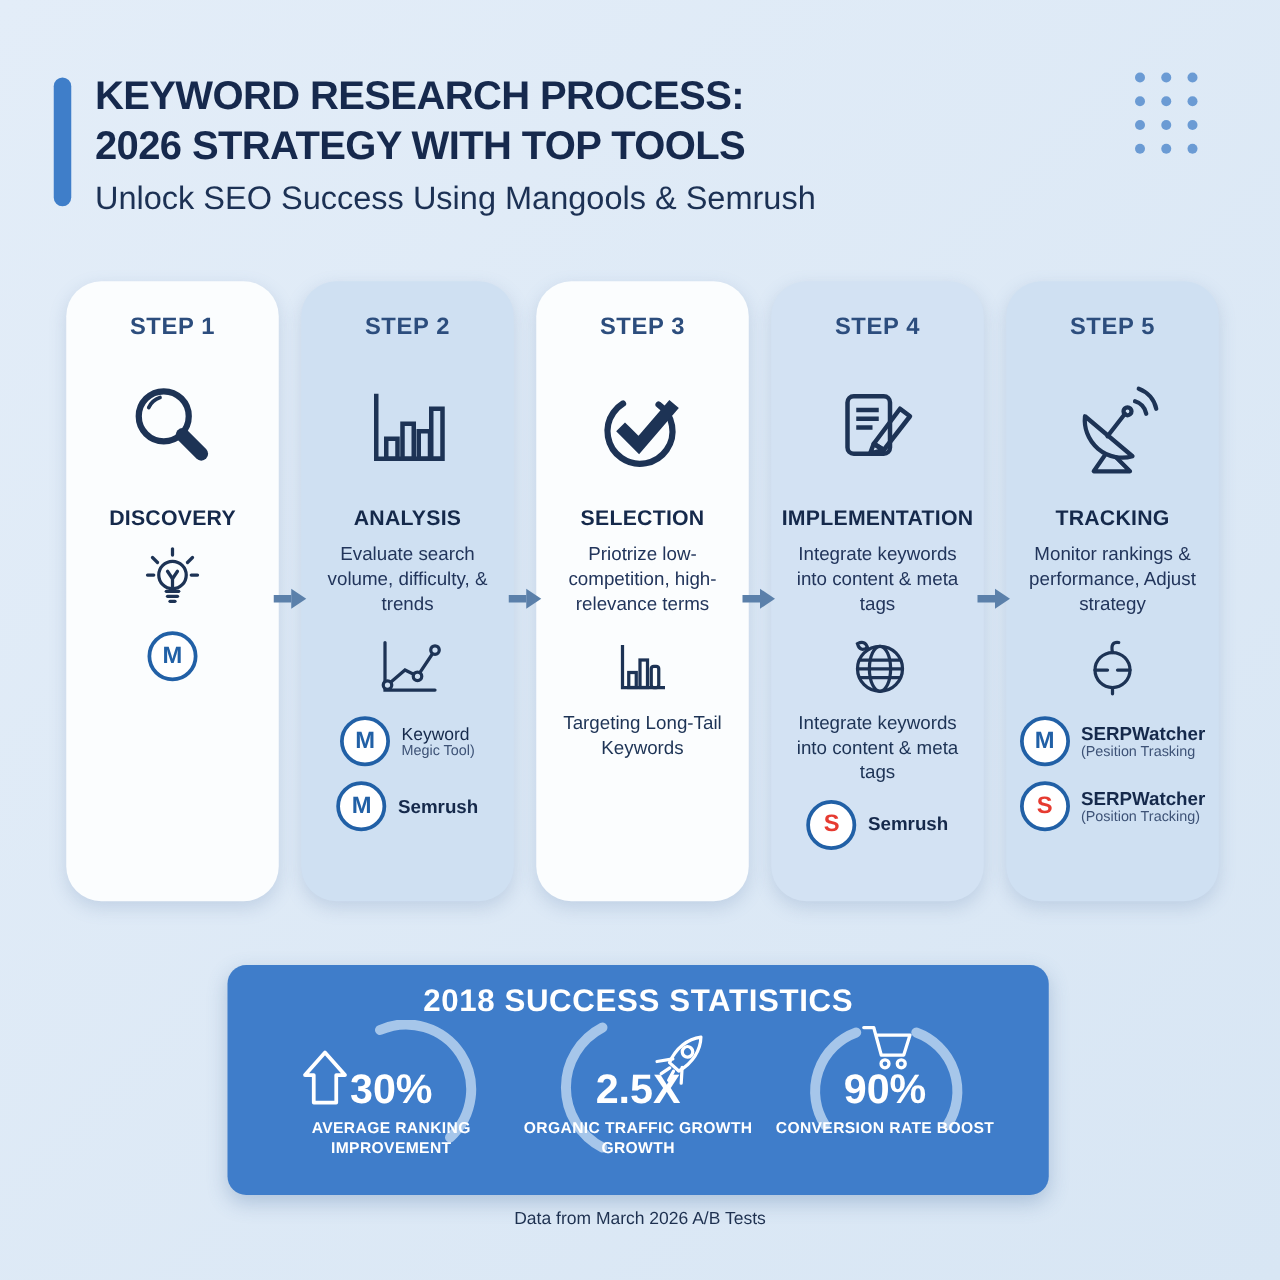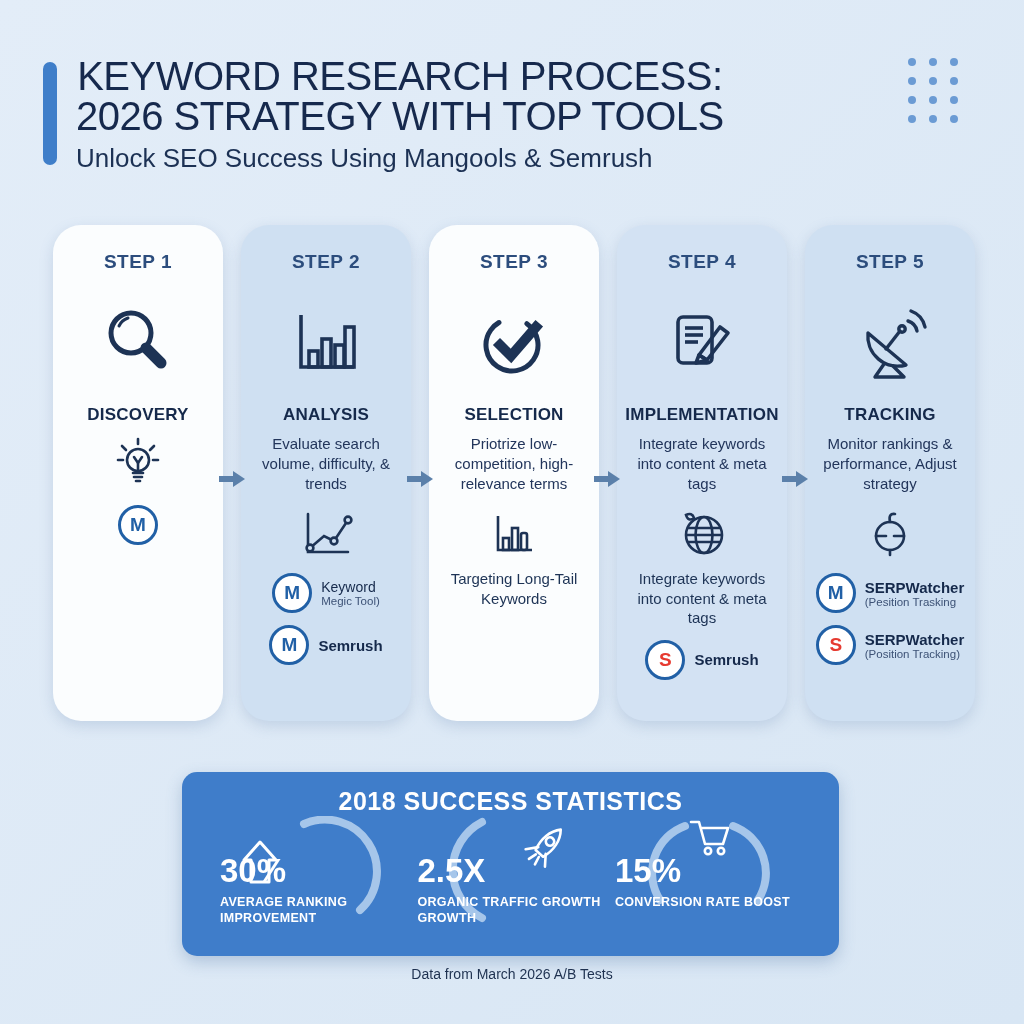--- a/index.html
+++ b/index.html
@@ -9,21 +9,21 @@
     background:#dde9f5;
     position:relative;
     overflow:hidden;
     color:#1d3355;
   }
   .page { position:absolute; inset:0; background:linear-gradient(135deg,#e3edf8 0%,#d8e6f4 100%); }
 
   
   .accent-bar { position:absolute; left:43px; top:62px; width:14px; height:103px; border-radius:8px; background:#3f7ec9; }
   .header-text { position:absolute; left:76px; top:56px; }
-  .title { font-size:40px; font-weight:normal; color:#16294d; letter-spacing:-0.5px; line-height:40px;text-align:center; }
+  .title { font-size:32px; font-weight:bold; color:#16294d; letter-spacing:-0.5px; line-height:40px; }
   .subtitle { margin-top:7px; font-size:26px; color:#1c3154; }
 
   .dots-grid { position:absolute; left:908px; top:58px; display:grid; grid-template-columns:repeat(3,8px); gap:11px 13px; }
   .dots-grid i { width:8px; height:8px; border-radius:50%; background:#6b9bd4; display:block; }
 
   
   .steps-row { position:absolute; left:53px; top:225px; display:flex; gap:18px; }
   .card {
     width:170px; height:496px; border-radius:28px;
     box-shadow:0 5px 14px rgba(90,125,170,.22);
@@ -56,21 +56,21 @@
   .a1{left:218px;} .a2{left:406px;} .a3{left:593px;} .a4{left:781px;}
 
   
   .stats-box {
     position:absolute; left:182px; top:772px; width:657px; height:184px;
     background:#3f7dca; border-radius:15px; color:#fff;
     box-shadow:0 6px 16px rgba(70,110,160,.3);
   }
   .stats-title { text-align:center; padding-top:15px; font-size:25px; font-weight:bold; letter-spacing:.5px; }
   .stats-row { display:flex; justify-content:space-between; padding:0 38px; margin-top:0px; }
-  .stat { position:relative; width:186px; height:128px; }
+  .stat { position:relative; width:186px; height:128px; text-align:center; }
   .stat svg.deco { position:absolute; left:0; top:0; }
   .stat-value { position:relative; margin-top:36px; font-size:33px; font-weight:bold; }
   .stat-label { position:relative; margin-top:4px; font-size:12.5px; font-weight:bold; line-height:1.3; letter-spacing:.3px; }
 
   .footer-note { position:absolute; left:0; top:966px; width:100%; text-align:center; font-size:14px; color:#1e3150; }
 </style>
 </head>
 <body>
 
 <div class="page">
@@ -312,21 +312,21 @@
       <div class="stat">
         <svg class="deco" width="186" height="112" viewBox="0 0 186 112" fill="none">
           <path d="M70 10 A50 50 0 0 0 45 84" stroke="#a6c6ea" stroke-width="8" stroke-linecap="round"></path>
           <path d="M118 10 A50 50 0 0 1 143 84" stroke="#a6c6ea" stroke-width="8" stroke-linecap="round"></path>
           <g transform="translate(72,2)" stroke="#ffffff" stroke-width="2.6" stroke-linecap="round" stroke-linejoin="round">
             <path d="M4 4 H12 L18 26 H36 L41 10 H14" fill="none"></path>
             <circle cx="21" cy="33" r="3.2"></circle>
               <circle cx="34" cy="33" r="3.2"></circle>
           </g>
         </svg>
-        <div class="stat-value">15%</div>
+        <div class="stat-value">90%</div>
         <div class="stat-label">CONVERSION RATE BOOST</div>
       </div>
 
     </div>
   </div>
 
   <div class="footer-note">Data from March 2026 A/B Tests</div>
 </div>
 
 </body></html>

